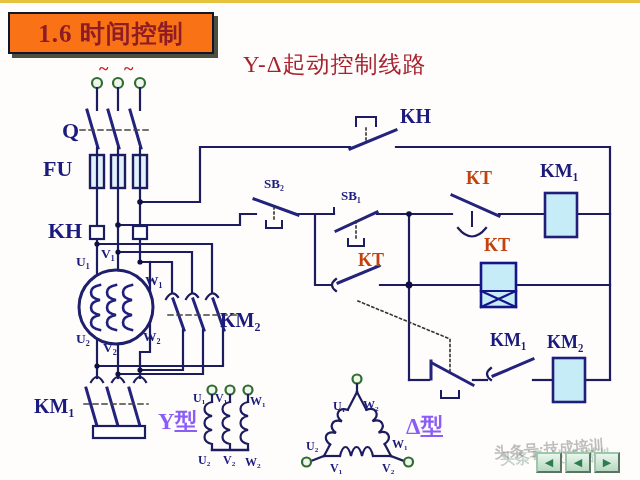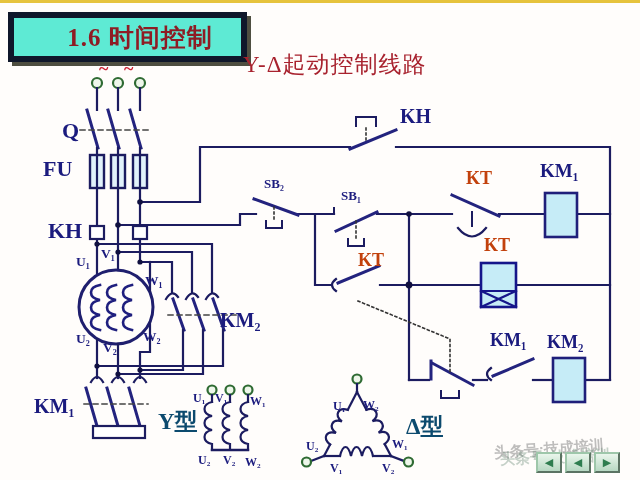--- a/index.html
+++ b/index.html
@@ -1,26 +1,26 @@
 <!DOCTYPE html>
 <html><head>
 <meta charset="utf-8">
 <style>
   html,body{margin:0;padding:0;background:#888;}
   .stage{position:relative;width:640px;height:480px;background:#fffdfb;overflow:hidden;
          font-family:"Liberation Serif",serif;}
   .topbar{position:absolute;left:0;top:0;width:640px;height:3px;background:#e6c33c;}
   .title-box{position:absolute;left:8px;top:12px;width:202px;height:38px;
-             background:#5eead4;border:6px solid #0f172a;box-shadow:4px 4px 0 #4e4e40;
+             background:#f97316;border:2px solid #0f172a;box-shadow:4px 4px 0 #4e4e40;
              display:flex;align-items:center;justify-content:center;
-             font-size:25px;font-weight:bold;color:#8e1c24;letter-spacing:1px;padding-left:25px;}
+             font-size:25px;font-weight:bold;color:#8e1c24;letter-spacing:1px;}
   .subtitle{position:absolute;left:243px;top:49px;font-size:23px;font-weight:normal;
             color:#a8222e;letter-spacing:1px;}
   .lbl{position:absolute;font-weight:bold;color:#1b1b7e;line-height:1;white-space:nowrap;}
-  .red{color:#0c4a6e;}
+  .red{color:#8b5cf6;}
   .orange{color:#c2410c;}
   .green{color:#cc2233;}
   svg{position:absolute;left:0;top:0;}
   .wm-text{position:absolute;left:494px;top:440px;font-size:15px;font-weight:bold;
            color:#8a8a8a;opacity:.55;transform:rotate(-4deg);white-space:nowrap;
            font-family:"Liberation Sans",sans-serif;}
   .wm-text2{position:absolute;left:500px;top:448px;font-size:15px;font-weight:bold;
            color:#6f8f7c;opacity:.4;transform:rotate(-2deg);white-space:nowrap;
            font-family:"Liberation Sans",sans-serif;}
   .navbtn{position:absolute;width:26px;height:21px;top:452px;

